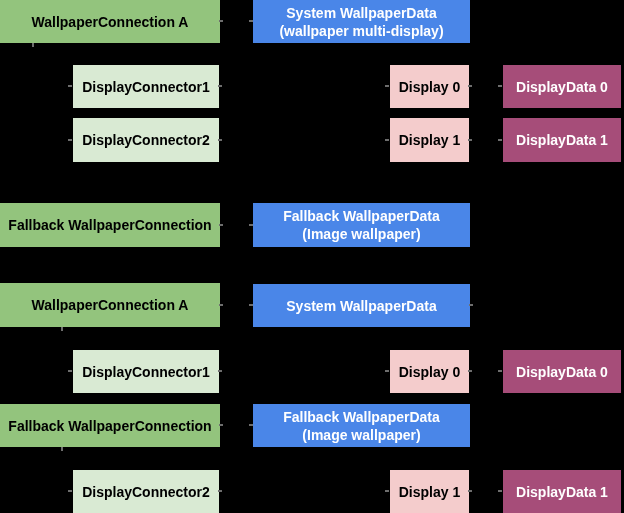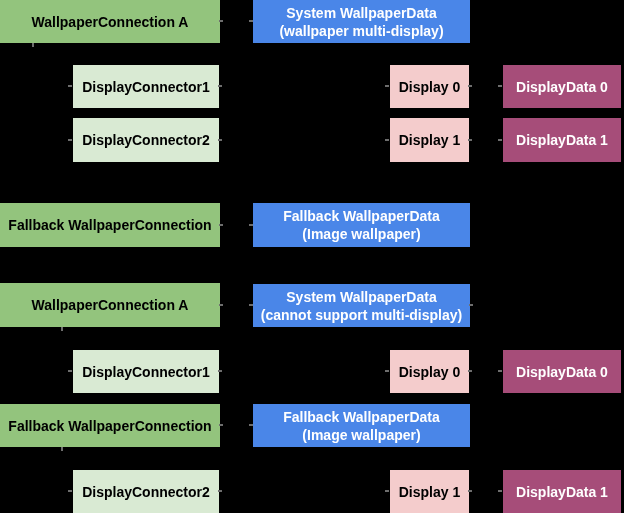--- a/index.html
+++ b/index.html
@@ -98,21 +98,20 @@
   <div class="box blue" id="n9">
     <span>Fallback WallpaperData</span>
     <span>(Image wallpaper)</span>
   </div>
 
   <div class="box green" id="n10">
     <span>WallpaperConnection A</span>
   </div>
   <div class="box blue" id="n11">
     <span>System WallpaperData</span>
-    <span>(cannot support multi-display)</span>
   </div>
   <div class="box lightgreen" id="n12">
     <span>DisplayConnector1</span>
   </div>
   <div class="box pink" id="n13">
     <span>Display 0</span>
   </div>
   <div class="box magenta" id="n14">
     <span>DisplayData 0</span>
   </div>

